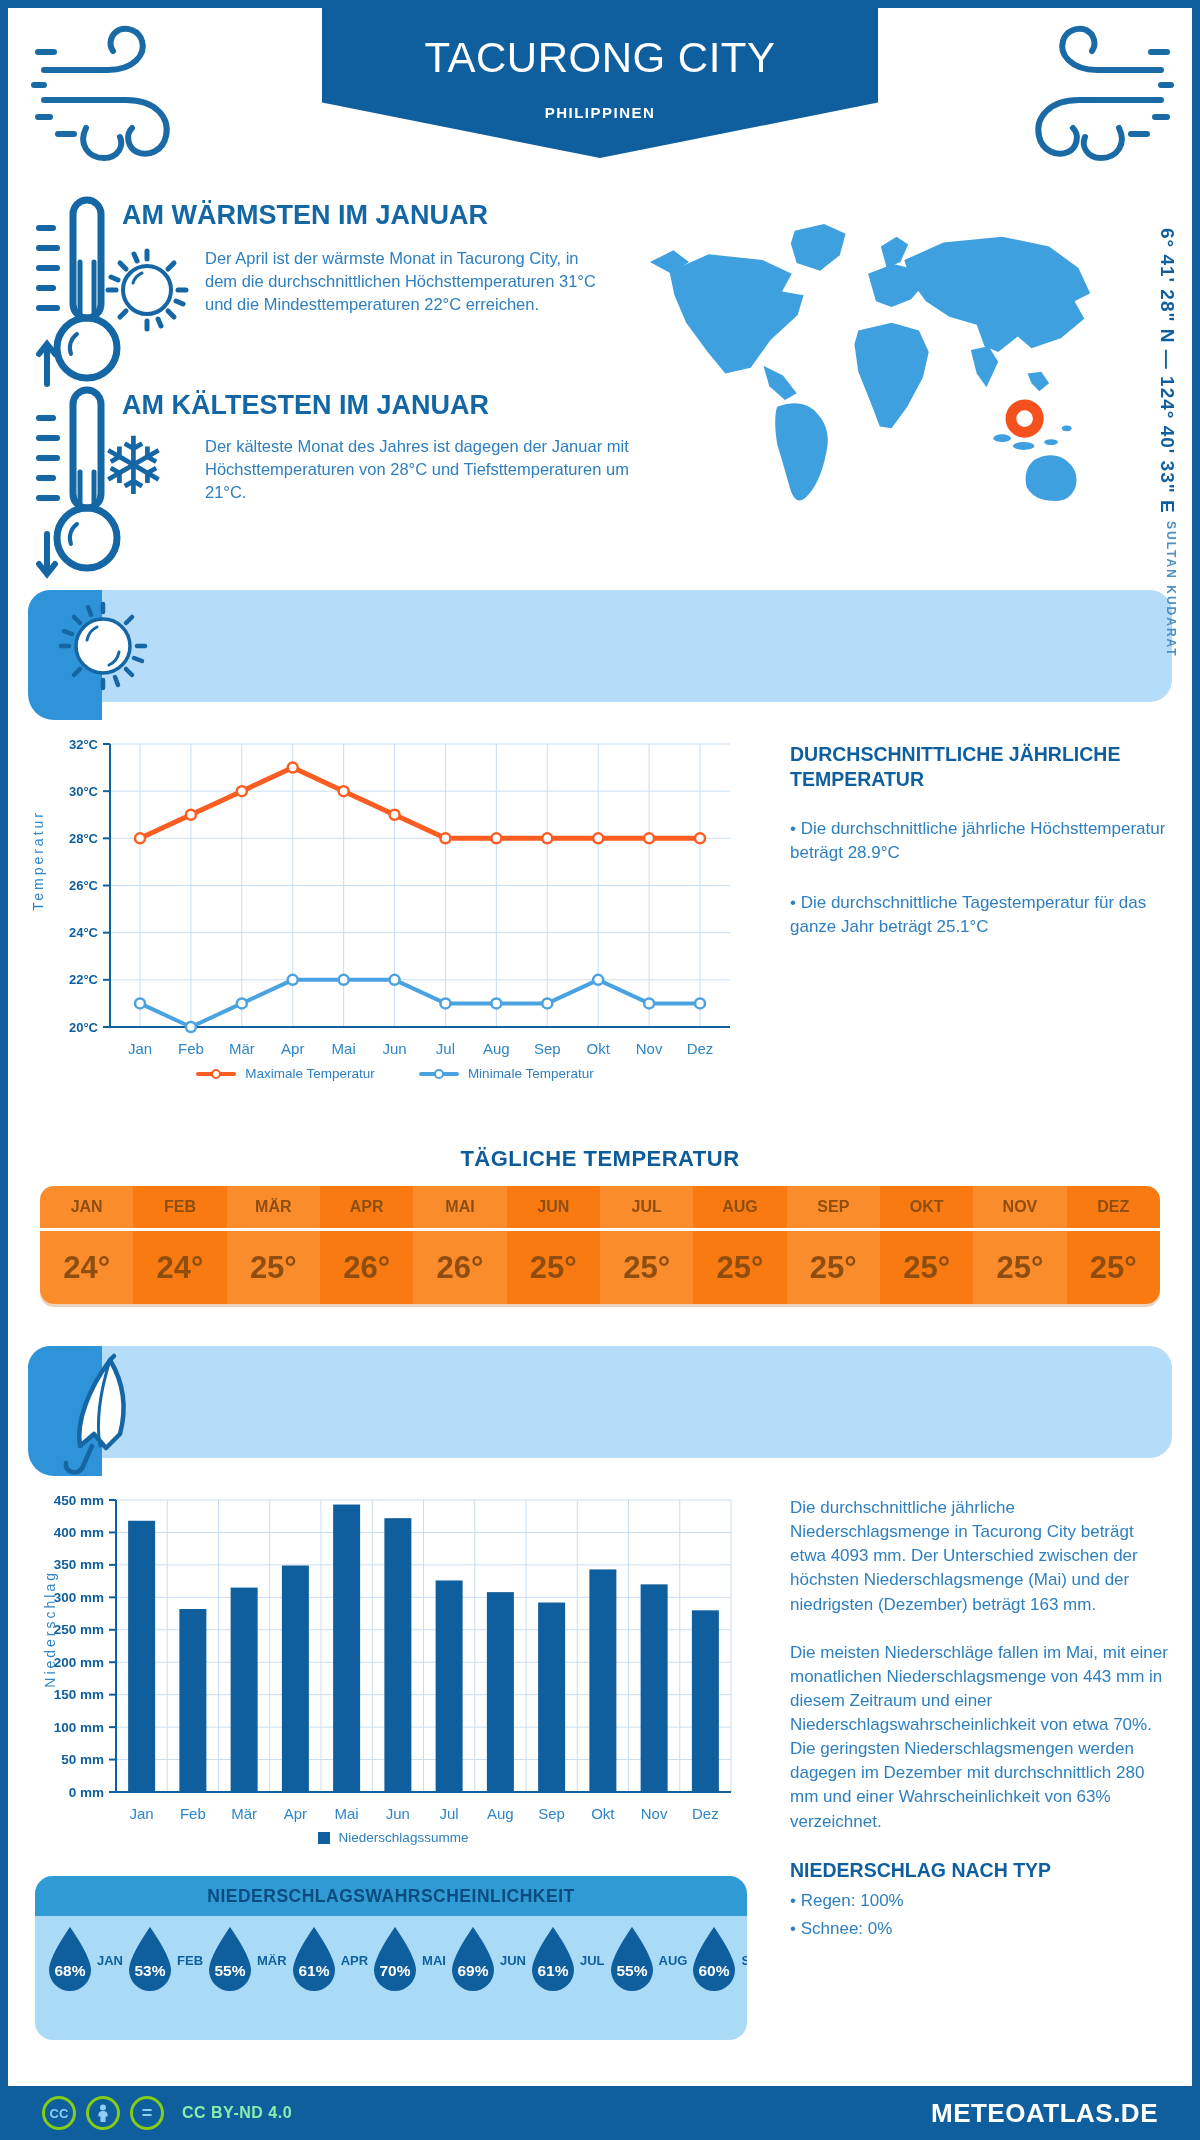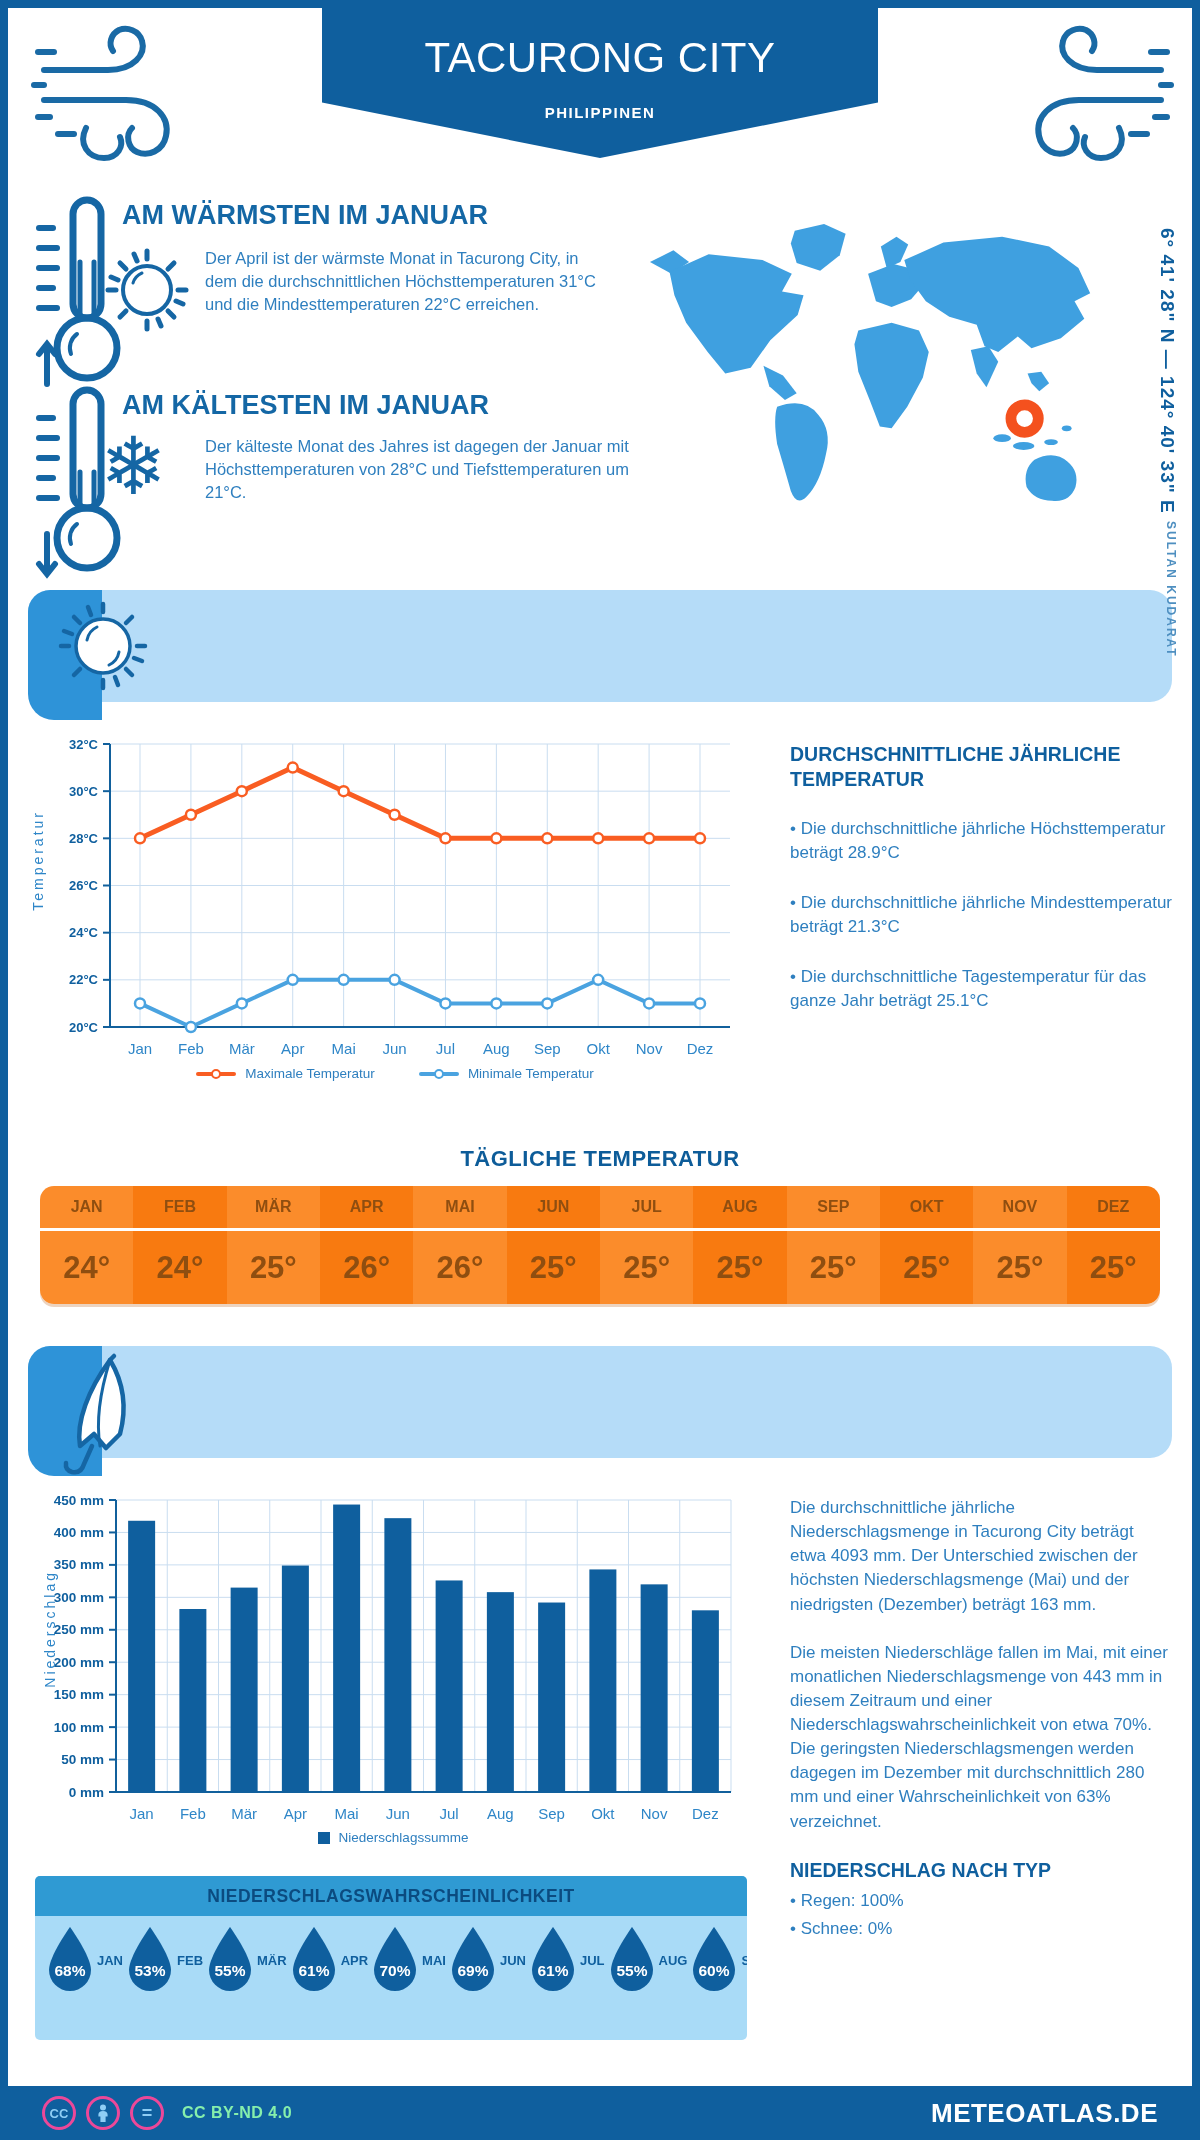--- a/index.html
+++ b/index.html
@@ -54,32 +54,32 @@
     font-size:22px; font-weight:800; color:#0D5C99; letter-spacing:.5px; }
   .daily { position:absolute; left:40px; top:1186px; width:1120px; height:118px; border-radius:14px; overflow:hidden;
     display:flex; box-shadow:0 3px 0 rgba(180,80,0,.25); }
   .dt-col { flex:1; display:flex; flex-direction:column; }
   .dt-col.a { background:#FB8C2B; } .dt-col.b { background:#F87A10; }
   .dt-head { height:45px; display:flex; align-items:center; justify-content:center; font-size:16px; font-weight:800;
     color:#8F4E10; border-bottom:3px solid #fff; }
   .dt-val { flex:1; display:flex; align-items:center; justify-content:center; font-size:31px; font-weight:800; color:#8F4E10; }
 
   
-  .prob { position:absolute; left:35px; top:1876px; width:712px; height:164px; background:#A9DBF7; border-radius:5px; overflow:hidden; }
+  .prob { position:absolute; left:35px; top:1876px; width:712px; height:164px; background:#A9DBF7; border-radius:18px; overflow:hidden; }
   .prob-head { height:40px; background:#2F9AD3; display:flex; align-items:center; justify-content:center;
     font-size:17.5px; font-weight:800; color:#0B4B80; letter-spacing:.5px; }
   .prob-row { display:flex; padding:9px 8px 0 8px; }
   .drop-cell { flex:1; display:flex; align-items:center; }
   .drop-cell .mon { font-size:13px; font-weight:800; color:#0F5F9E; margin-top:3px; }
 
   
   .footer { position:absolute; left:0; top:2086px; width:1200px; height:54px; background:#0F5F9E; z-index:60;
     display:flex; align-items:center; }
   .cc-group { display:flex; align-items:center; gap:10px; margin-left:42px; }
-  .cc-circle { width:34px; height:34px; border:3px solid #ec4899; border-radius:50%; display:flex; align-items:center;
+  .cc-circle { width:34px; height:34px; border:3px solid #84cc16; border-radius:50%; display:flex; align-items:center;
     justify-content:center; color:#8FCEF5; font-weight:800; font-size:13px; }
   .cc-label { margin-left:8px; color:#86efac; font-weight:800; font-size:16px; letter-spacing:.5px; }
   .site { margin-left:auto; margin-right:42px; color:#fff; font-weight:800; font-size:26px; letter-spacing:.5px; }
 </style>
 </head>
 <body>
 
 <div class="page">
   <div class="frame"></div>
 
@@ -296,21 +296,20 @@
           <circle cx="20" cy="6" r="4" fill="#fff" stroke="#4AA3E0" stroke-width="2"></circle>
         </svg>
         <span>Minimale Temperatur</span>
       </div>
     </div>
 
   <div class="side" style="top:742px">
     <h3>DURCHSCHNITTLICHE JÄHRLICHE TEMPERATUR</h3>
     <div class="bullets">
       <p>• Die durchschnittliche jährliche Höchsttemperatur beträgt 28.9°C</p>
-      <p>• Die durchschnittliche jährliche Mindesttemperatur beträgt 21.3°C</p>
       <p>• Die durchschnittliche Tagestemperatur für das ganze Jahr beträgt 25.1°C</p>
     </div>
   </div>
 
   <div class="daily-title">TÄGLICHE TEMPERATUR</div>
   <div class="daily">
       <div class="dt-col a">
         <div class="dt-head">JAN</div>
         <div class="dt-val">24°</div>
       </div>

